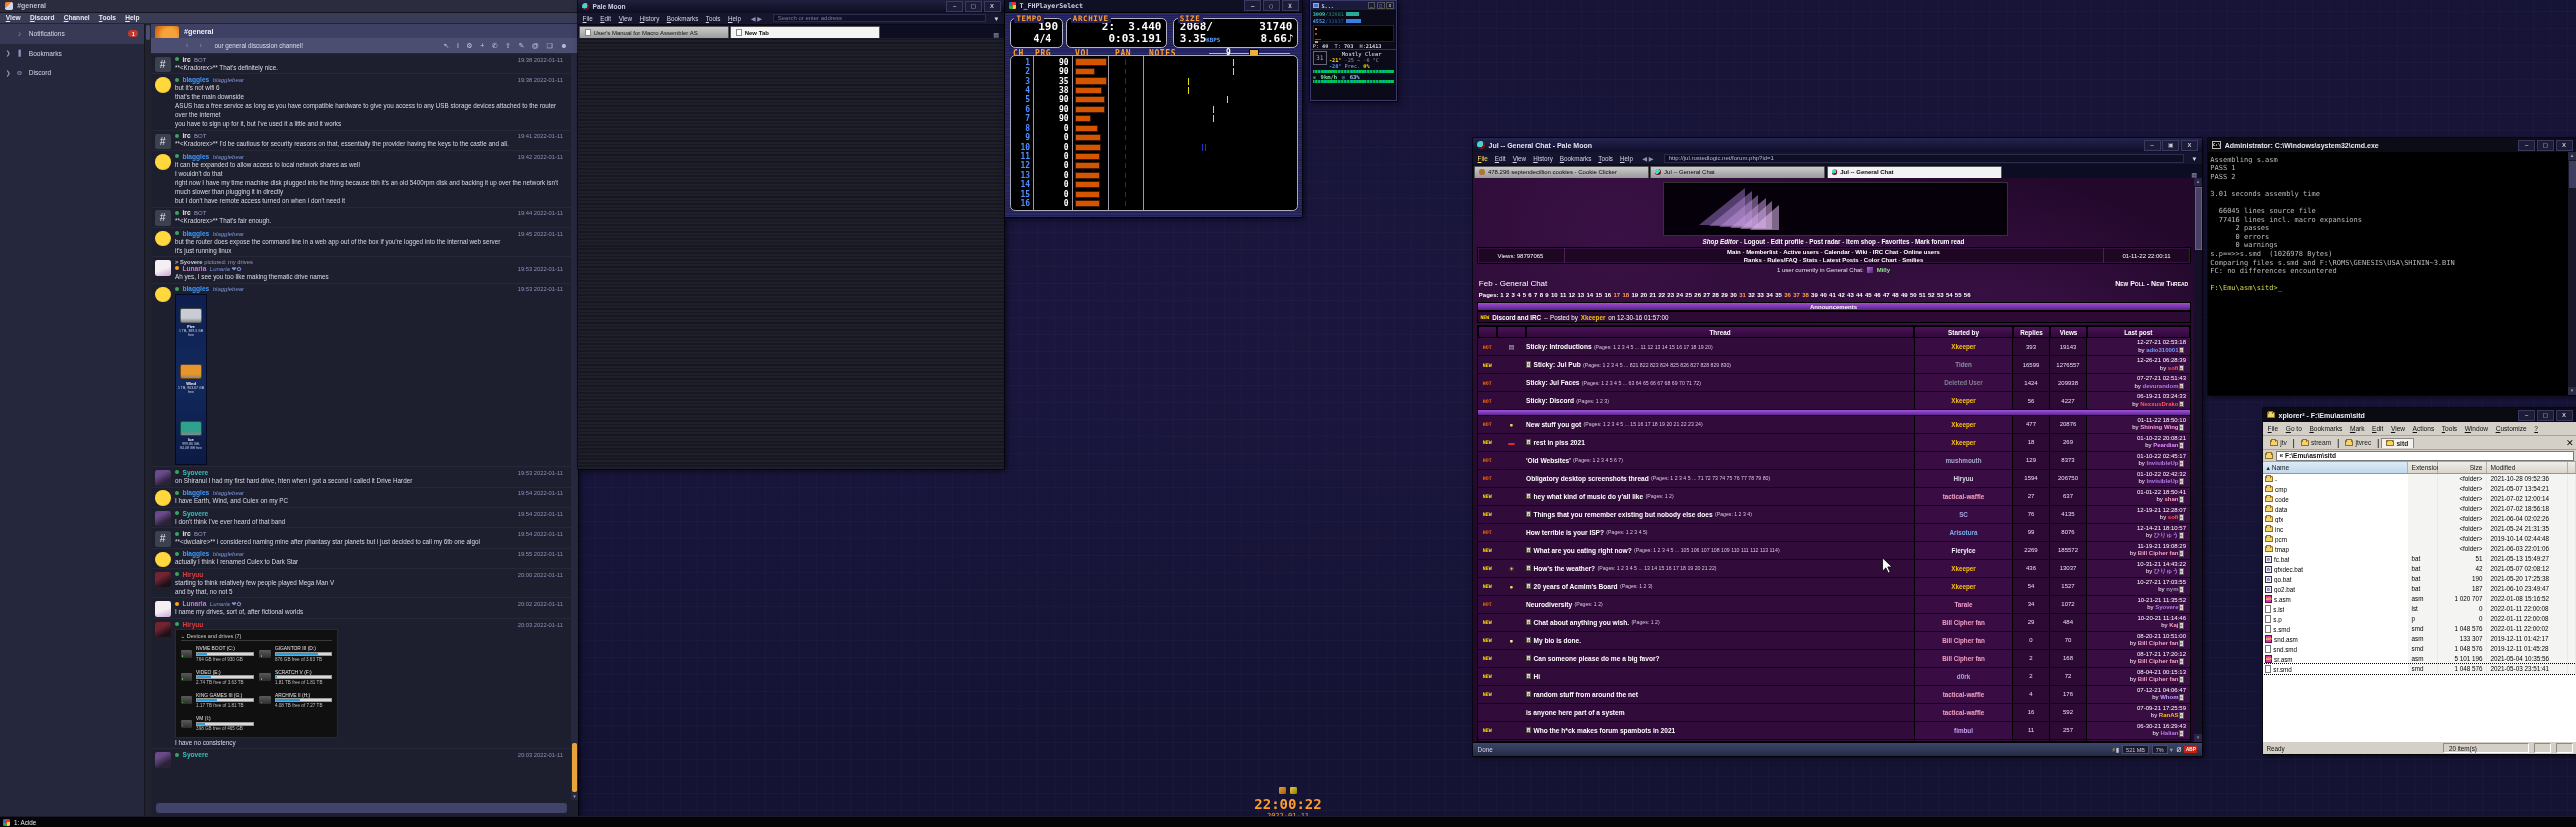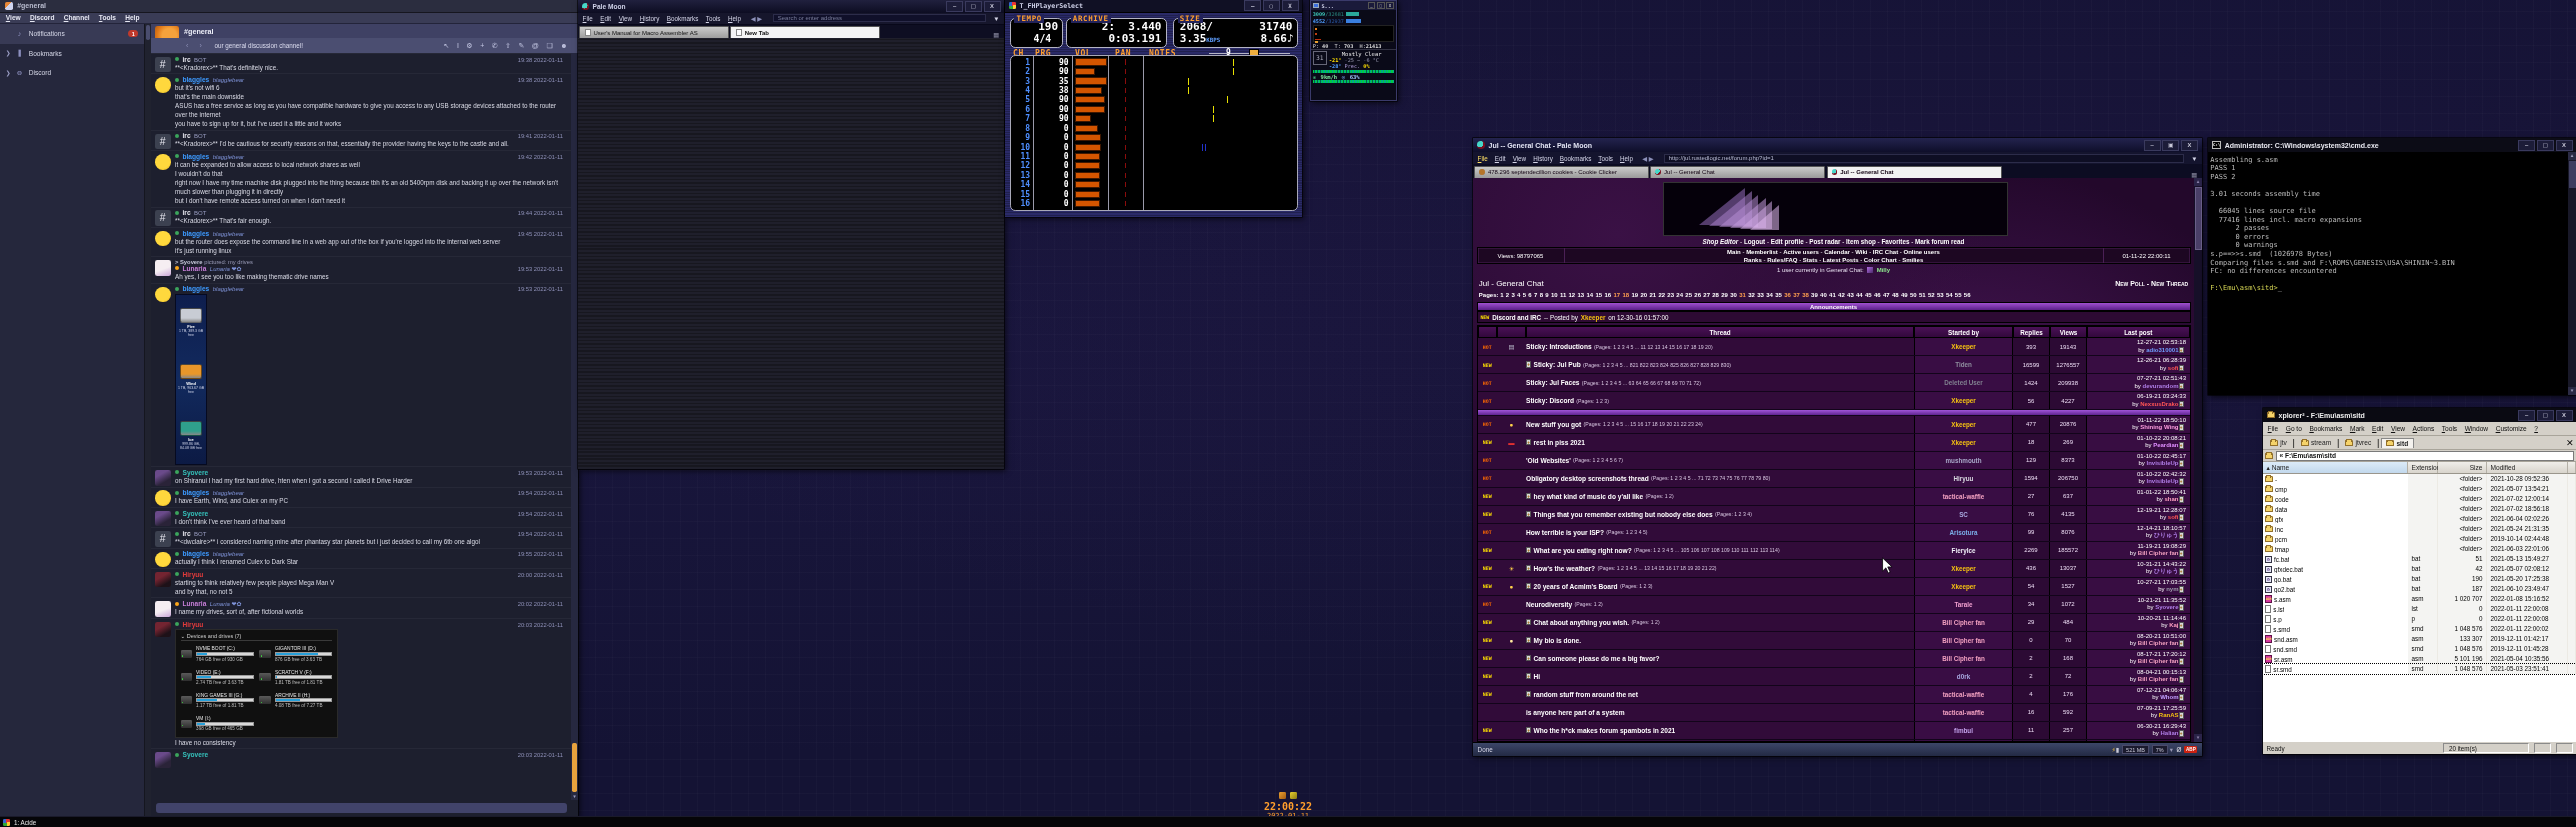--- a/index.html
+++ b/index.html
@@ -131,21 +131,21 @@
 
   
   #dock { left:1399px; top:0; width:79px; height:828px; background:linear-gradient(180deg,#3a4158,#2a2e44 173px,#232638 345px,#20222f); box-shadow:0 0 0 0.6px #11121e; }
   .dk-grid { display:flex; flex-wrap:wrap; gap:2.3px; padding:3.5px 2.9px; }
   .dk-ic { width:12px; height:12px; border-radius:1.7px; font-size:4.6px; font-weight:bold; display:flex; align-items:center; justify-content:center; }
   .dk-list { margin-top:4.6px; border-top:0.6px solid #41465e; }
   .dk-item { height:13.2px; display:flex; align-items:center; gap:2.9px; padding:0 2.3px; color:#e4e6f2; font-size:6px; }
   .dk-item.sel { background:#5c6080; }
   .dk-item .ic { width:8.6px; height:8px; flex:none; border-radius:1.2px; font-size:5.2px; display:flex; align-items:center; justify-content:center; }
   .dk-clock { position:absolute; left:0; right:0; bottom:8px; text-align:center; color:#ff9e2c; font-family:"DejaVu Sans Mono",monospace; }
-  .dk-clock .t { font-size:10px; font-weight:bold; }
+  .dk-clock .t { font-size:14px; font-weight:bold; }
   .dk-clock .d { font-size:7px; }
   .dk-clk-icons { display:flex; justify-content:center; gap:3.5px; margin-bottom:1.7px; }
   .dk-clk-icons span { width:7.5px; height:7.5px; border-radius:1.2px; display:inline-block; }
 
   
   #forum { left:1473px; top:138px; width:729px; height:618px; background:#0c0c22; }
   .fm-title { height:14.4px; background:linear-gradient(180deg,#23234e,#0e0e2a); display:flex; align-items:center; gap:4px; padding:0 4px; color:#e2e4f4; font-size:7px; font-weight:bold; }
   .fm-btn { width:17px; height:11px; background:#1c1c38; border:0.6px solid #3a3a5e; color:#c8c8d8; font-size:5.8px; display:flex; align-items:center; justify-content:center; }
   .fm-menu { height:12px; background:#14142e; display:flex; align-items:center; gap:7px; padding:0 4.6px; font-size:6.3px; color:#d4d5e8; }
   .fm-url { flex:1; height:8.6px; background:#0e0e24; border:0.6px solid #2c2c4a; color:#b8bcd4; font-size:6px; padding:0 3.5px; line-height:7.5px; margin-left:3.5px; }
@@ -933,21 +933,21 @@
             <span id="fm-nav2"><span style="font-weight: bold;">Ranks</span> - <span style="font-weight: bold;">Rules/FAQ</span> - <span style="font-weight: bold;">Stats</span> - <span style="font-weight: bold;">Latest Posts</span> - <span style="font-weight: bold;">Color Chart</span> - <span style="font-weight: bold;">Smilies</span></span>
         </span>
         <span class="fm-navcell" style="width:86px;">01-11-22 22:00:11</span>
       </div>
       <div class="fm-userline">
         <span>1 user currently in General Chat:</span>
         <span style="display:inline-block;width:6.3px;height:6.3px;vertical-align:-1.1px;background:linear-gradient(135deg,#b06ae0,#4a2a6a);margin:0 1.7px;"></span>
         <b style="color:#8fe88f;">Milly</b>
       </div>
       <div class="fm-boardrow">
-        <span class="fm-board">Jul - General Chat</span>
+        <span class="fm-board">Feb - General Chat</span>
         <span class="fm-actions" id="fm-actions"><span>New Poll</span> - <span>New Thread</span></span>
       </div>
       <div class="fm-pages" id="fm-pages"><span>Pages: </span><span style="margin-right: 2.3px;">1</span><span style="margin-right: 2.3px;">2</span><span style="margin-right: 2.3px;">3</span><span style="margin-right: 2.3px;">4</span><span style="margin-right: 2.3px;">5</span><span style="margin-right: 2.3px;">6</span><span style="margin-right: 2.3px;">7</span><span style="margin-right: 2.3px;">8</span><span style="margin-right: 2.3px;">9</span><span style="margin-right: 2.3px;">10</span><span style="margin-right: 2.3px;">11</span><span style="margin-right: 2.3px;">12</span><span style="margin-right: 2.3px;">13</span><span style="margin-right: 2.3px;">14</span><span style="margin-right: 2.3px;">15</span><span style="margin-right: 2.3px;">16</span><span style="color: rgb(255, 159, 79); margin-right: 2.3px;">17</span><span style="color: rgb(255, 159, 79); margin-right: 2.3px;">18</span><span style="margin-right: 2.3px;">19</span><span style="margin-right: 2.3px;">20</span><span style="margin-right: 2.3px;">21</span><span style="margin-right: 2.3px;">22</span><span style="margin-right: 2.3px;">23</span><span style="margin-right: 2.3px;">24</span><span style="margin-right: 2.3px;">25</span><span style="margin-right: 2.3px;">26</span><span style="margin-right: 2.3px;">27</span><span style="margin-right: 2.3px;">28</span><span style="margin-right: 2.3px;">29</span><span style="margin-right: 2.3px;">30</span><span style="color: rgb(255, 159, 79); margin-right: 2.3px;">31</span><span style="margin-right: 2.3px;">32</span><span style="margin-right: 2.3px;">33</span><span style="margin-right: 2.3px;">34</span><span style="margin-right: 2.3px;">35</span><span style="color: rgb(255, 159, 79); margin-right: 2.3px;">36</span><span style="color: rgb(255, 159, 79); margin-right: 2.3px;">37</span><span style="color: rgb(255, 159, 79); margin-right: 2.3px;">38</span><span style="margin-right: 2.3px;">39</span><span style="margin-right: 2.3px;">40</span><span style="margin-right: 2.3px;">41</span><span style="margin-right: 2.3px;">42</span><span style="margin-right: 2.3px;">43</span><span style="margin-right: 2.3px;">44</span><span style="margin-right: 2.3px;">45</span><span style="margin-right: 2.3px;">46</span><span style="margin-right: 2.3px;">47</span><span style="margin-right: 2.3px;">48</span><span style="margin-right: 2.3px;">49</span><span style="margin-right: 2.3px;">50</span><span style="margin-right: 2.3px;">51</span><span style="margin-right: 2.3px;">52</span><span style="margin-right: 2.3px;">53</span><span style="margin-right: 2.3px;">54</span><span style="margin-right: 2.3px;">55</span><span style="margin-right: 2.3px;">56</span></div>
       <div class="fm-annbar">Announcements</div>
       <div class="fm-annrow">
         <span style="color:#ffe000;font-weight:bold;font-size:4.9px;font-family:'DejaVu Sans Mono',monospace;">NEW</span>
         <b>Discord and IRC</b>
         <span> -- Posted by </span>
         <b style="color:#f5c211;">Xkeeper</b>
         <span> on 12-30-16 01:57:00</span>

